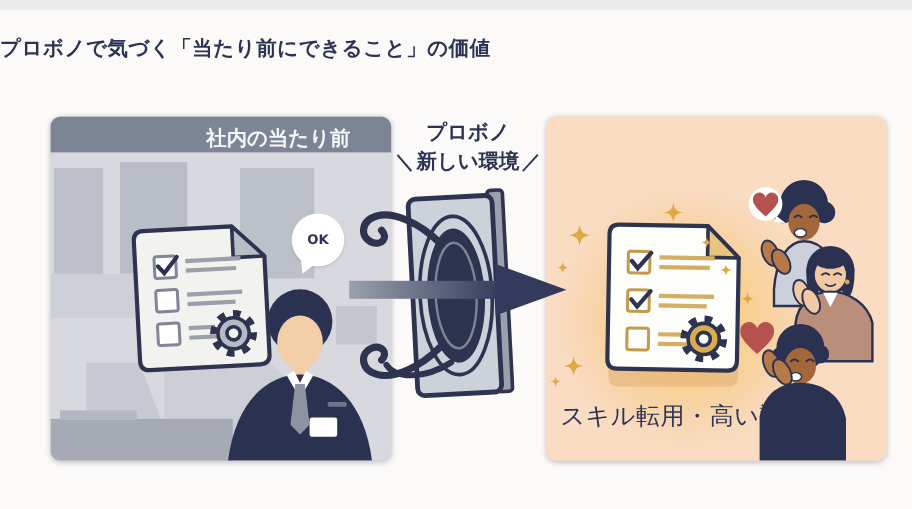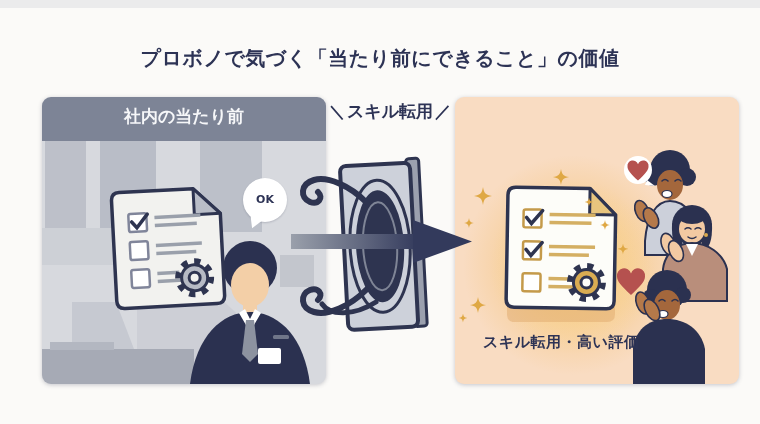--- a/index.html
+++ b/index.html
@@ -3,30 +3,30 @@
 <meta charset="utf-8">
 <style>
   html,body{margin:0;padding:0;}
   body{
     width:760px;height:424px;position:relative;overflow:hidden;
     background:#fbfaf8;
     font-family:"DejaVu Sans","Liberation Sans",sans-serif;
   }
   .top-band{position:absolute;left:0;top:0;width:760px;height:8px;background:#ebebec;}
   .title{
-    position:absolute;left:0;top:32px;width:760px;text-align:center;
-    font-size:20px;font-weight:bold;color:var(--title_text,#2d3355);letter-spacing:0.5px;
+    position:absolute;left:0;top:18px;width:760px;text-align:left;
+    font-size:17px;font-weight:bold;color:var(--title_text,#2d3355);letter-spacing:0.5px;
   }
   .panel{position:absolute;top:97px;width:284px;height:287px;border-radius:9px;overflow:hidden;
     box-shadow:0 1px 4px rgba(40,45,70,.25);}
   .panel-left{left:42px;background:var(--left_body_bg,#d7d9de);}
   .panel-right{left:455px;background:var(--right_body_bg,#f9dcc2);}
   .panel-header{
-    position:absolute;left:0;top:0;width:100%;height:44px;line-height:39px;
-    text-align:center;font-size:17px;font-weight:bold;color:#f6f7f9;z-index:5;
+    position:absolute;left:0;top:0;width:100%;height:30px;line-height:39px;
+    text-align:center;font-size:17px;font-weight:bold;color:#f6f7f9;z-index:5;padding-left:48px;
   }
   .panel-left .panel-header{background:var(--left_header_bg,#7d8496);}
   .panel-right .panel-header{background:var(--right_header_bg,#e8905a);}
   .abs{position:absolute;}
   .ok-bubble{
     left:201px;top:81px;width:44px;height:44px;border-radius:50%;background:#ffffff;
     z-index:4;text-align:center;line-height:44px;font-weight:bold;font-size:11px;
     color:var(--title_text,#2d3355);box-shadow:0 1px 2px rgba(40,45,70,.2);
   }
   .ok-tail{left:206px;top:119px;width:0;height:0;z-index:4;
@@ -35,21 +35,21 @@
   .center-label{
     position:absolute;left:318px;top:99px;width:144px;text-align:center;z-index:6;
     color:var(--title_text,#2d3355);font-weight:bold;font-size:17px;line-height:24px;
   }
   .center-label .slash{font-size:16px;padding:0 2px;}
   .glow1{left:8px;top:58px;width:220px;height:220px;border-radius:50%;
     background:radial-gradient(closest-side,rgba(243,188,100,.85),rgba(243,188,100,0));}
   .glow2{left:35px;top:82px;width:165px;height:175px;border-radius:50%;
     background:radial-gradient(closest-side,rgba(250,215,140,.95),rgba(250,215,140,0));}
   .caption{
-    left:28px;top:236px;z-index:6;font-size:15px;font-weight:bold;
+    left:12px;top:236px;z-index:6;font-size:20px;font-weight:normal;
     color:var(--title_text,#2d3355);letter-spacing:0.5px;
   }
   .portal-layer{position:absolute;left:280px;top:150px;width:200px;height:190px;z-index:7;}
   svg{display:block;}
 </style>
 </head>
 <body>
 
 <div class="top-band"></div>
 
@@ -105,22 +105,23 @@
     <rect x="103" y="103" width="16" height="4" rx="1.5" fill="#707689"></rect>
   </svg>
 
   <div class="abs ok-bubble">
     <span>OK</span>
   </div>
   <div class="abs ok-tail"></div>
 </div>
 
 <div class="center-label">
+  <div>プロボノ</div>
   <div>
-    <span class="slash">＼</span><span>スキル転用</span><span class="slash">／</span>
+    <span class="slash">＼</span><span>新しい環境</span><span class="slash">／</span>
   </div>
 </div>
 
 <div class="portal-layer">
   <svg width="200" height="190" viewBox="0 0 200 190">
     <defs>
       <linearGradient id="gradArrow" x1="0" y1="0" x2="1" y2="0">
         <stop offset="0" stop-color="#9aa0ab"></stop>
         <stop offset="1" stop-color="#333a5c"></stop>
       </linearGradient>

